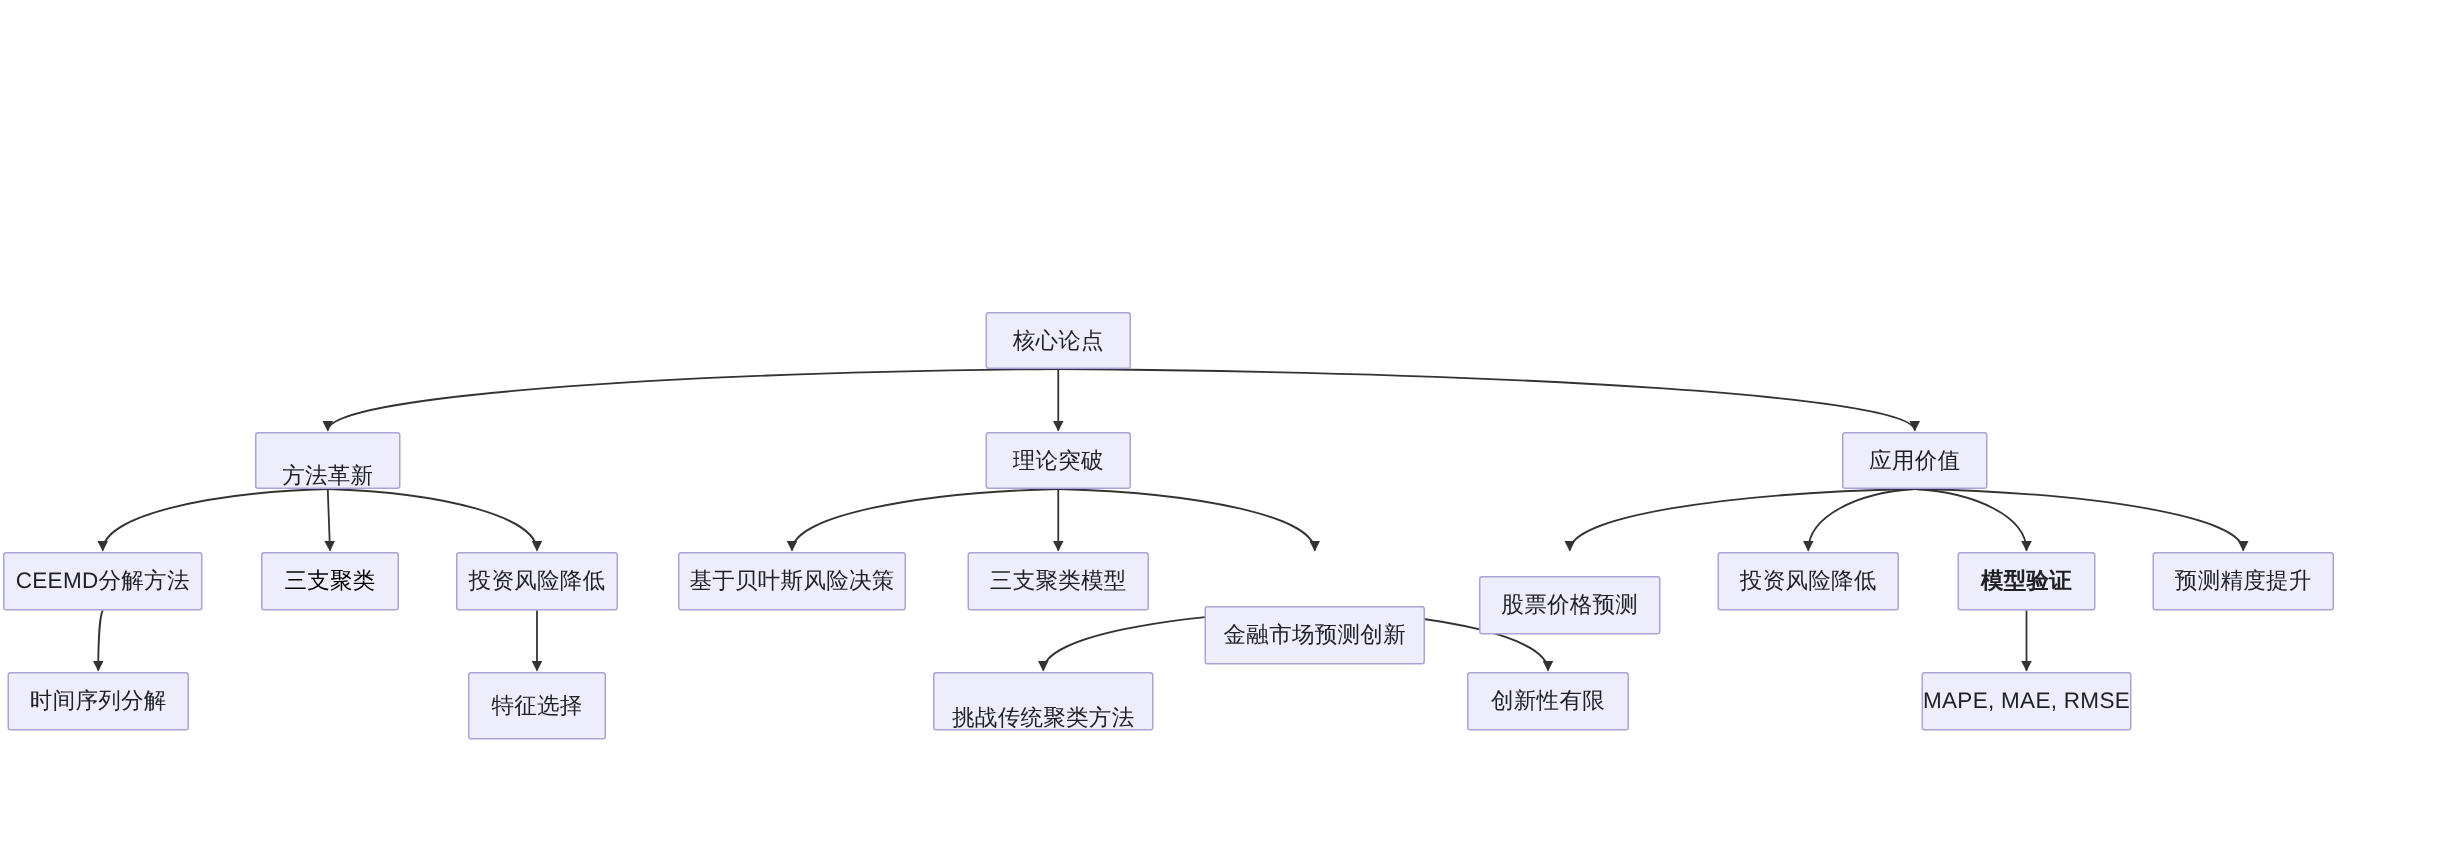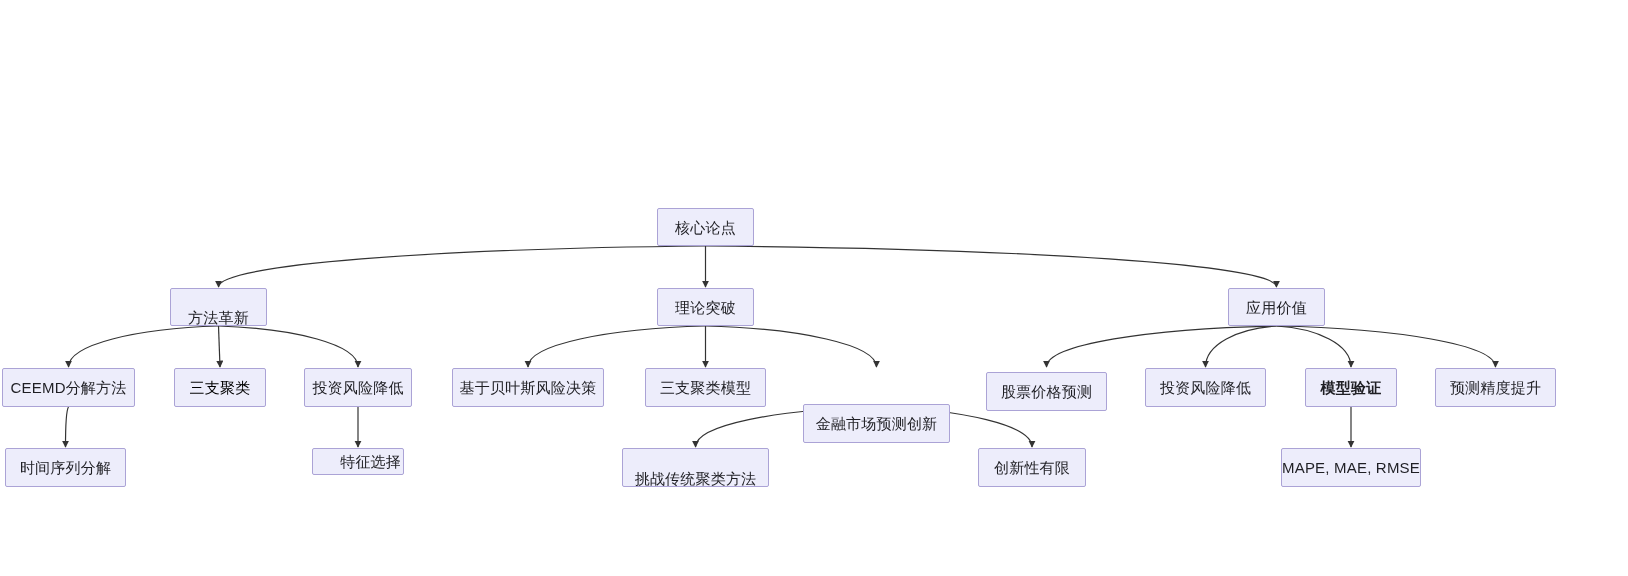--- a/index.html
+++ b/index.html
@@ -103,36 +103,36 @@
       </div>
       <div class="node" style="left: 452px; top: 368px; width: 152px; height: 39px; background: rgb(237, 237, 251); border-color: rgb(171, 163, 214); color: rgb(31, 31, 36);">
         <span class="node-label">基于贝叶斯风险决策</span>
       </div>
       <div class="node" style="left: 645px; top: 368px; width: 121px; height: 39px; background: rgb(237, 237, 251); border-color: rgb(171, 163, 214); color: rgb(31, 31, 36);">
         <span class="node-label">三支聚类模型</span>
       </div>
       <div class="node" style="left: 803px; top: 368px; width: 147px; height: 39px; background: rgb(237, 237, 251); border-color: rgb(171, 163, 214); color: rgb(31, 31, 36); margin-top: 36px;">
         <span class="node-label">金融市场预测创新</span>
       </div>
-      <div class="node" style="left: 986px; top: 372px; width: 121px; height: 39px; background: rgb(237, 237, 251); border-color: rgb(171, 163, 214); color: rgb(31, 31, 36);">
+      <div class="node" style="left: 986px; top: 384px; width: 121px; height: 39px; background: rgb(237, 237, 251); border-color: rgb(171, 163, 214); color: rgb(31, 31, 36);">
         <span class="node-label">股票价格预测</span>
       </div>
       <div class="node" style="left: 1145px; top: 368px; width: 121px; height: 39px; background: rgb(237, 237, 251); border-color: rgb(171, 163, 214); color: rgb(31, 31, 36);">
         <span class="node-label">投资风险降低</span>
       </div>
       <div class="node" style="left: 1305px; top: 368px; width: 92px; height: 39px; background: rgb(237, 237, 251); border-color: rgb(171, 163, 214); color: rgb(31, 31, 36); font-weight: bold;">
         <span class="node-label">模型验证</span>
       </div>
       <div class="node" style="left: 1435px; top: 368px; width: 121px; height: 39px; background: rgb(237, 237, 251); border-color: rgb(171, 163, 214); color: rgb(31, 31, 36);">
         <span class="node-label">预测精度提升</span>
       </div>
       <div class="node" style="left: 5px; top: 448px; width: 121px; height: 39px; background: rgb(237, 237, 251); border-color: rgb(171, 163, 214); color: rgb(31, 31, 36);">
         <span class="node-label">时间序列分解</span>
       </div>
-      <div class="node" style="left: 312px; top: 448px; width: 92px; height: 27px; background: rgb(237, 237, 251); border-color: rgb(171, 163, 214); color: rgb(31, 31, 36); justify-content: flex-end;">
+      <div class="node" style="left: 312px; top: 448px; width: 92px; height: 45px; background: rgb(237, 237, 251); border-color: rgb(171, 163, 214); color: rgb(31, 31, 36);">
         <span class="node-label">特征选择</span>
       </div>
       <div class="node" style="left: 622px; top: 448px; width: 147px; height: 39px; background: rgb(237, 237, 251); border-color: rgb(171, 163, 214); color: rgb(31, 31, 36); align-items: flex-end;">
         <span class="node-label">挑战传统聚类方法</span>
       </div>
       <div class="node" style="left: 978px; top: 448px; width: 108px; height: 39px; background: rgb(237, 237, 251); border-color: rgb(171, 163, 214); color: rgb(31, 31, 36);">
         <span class="node-label">创新性有限</span>
       </div>
       <div class="node" style="left: 1281px; top: 448px; width: 140px; height: 39px; background: rgb(237, 237, 251); border-color: rgb(171, 163, 214); color: rgb(31, 31, 36);">
         <span class="node-label">MAPE, MAE, RMSE</span>

